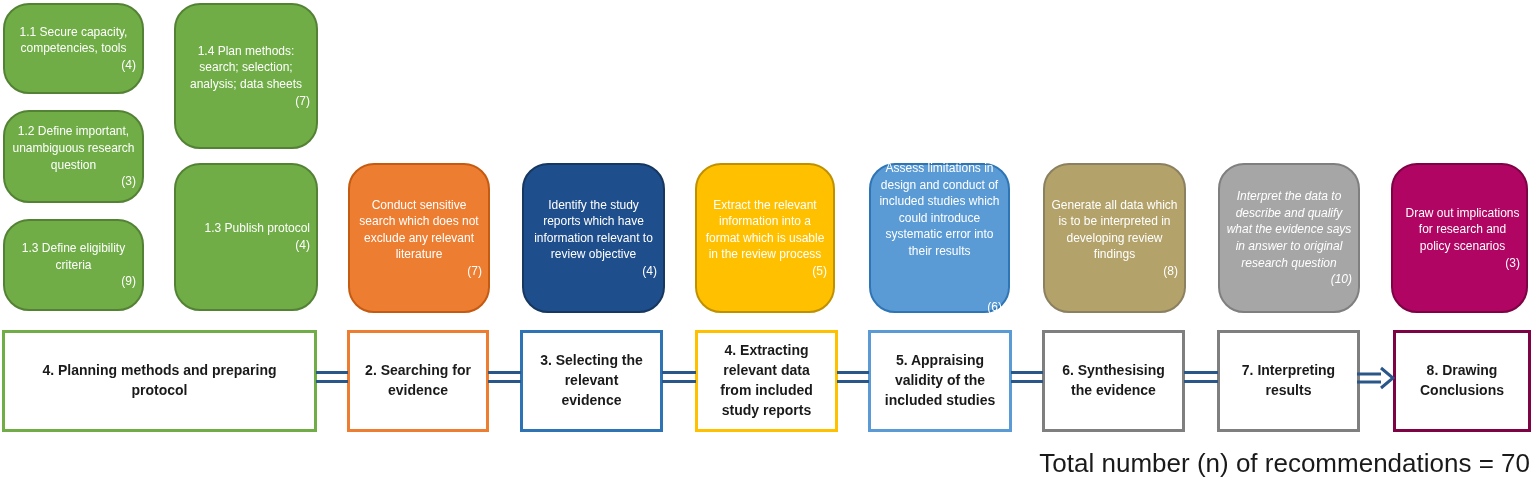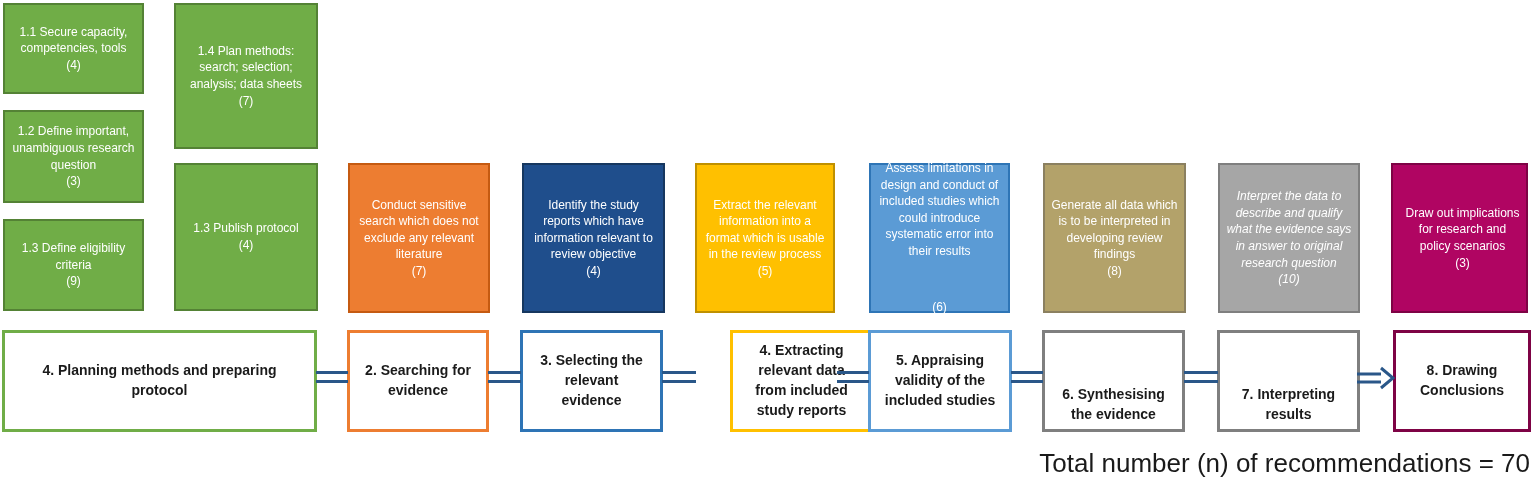--- a/index.html
+++ b/index.html
@@ -13,27 +13,28 @@
     width: 1536px;
     height: 488px;
     background: #ffffff;
     overflow: hidden;
   }
   .box {
     position: absolute;
     box-sizing: border-box;
     display: flex;
     flex-direction: column;
-    align-items: center;
+    align-items: flex-end;
     justify-content: center;
     text-align: center;
     color: #ffffff;
     font-size: 12px;
     line-height: 1.38;
     padding: 4px 6px;
+    border-radius: 26px;
   }
   .box .line { display: block; }
   
   .c-green   { background: var(--green);   border: 2px solid var(--green-border); }
   .c-orange  { background: var(--orange);  border: 2px solid var(--orange-border); }
   .c-navy    { background: var(--navy);    border: 2px solid var(--navy-border); }
   .c-gold    { background: var(--gold);    border: 2px solid var(--gold-border); }
   .c-blue    { background: var(--blue);    border: 2px solid var(--blue-border); gap: 40px; }
   .c-tan     { background: var(--tan);     border: 2px solid var(--tan-border); }
   .c-gray    { background: var(--gray);    border: 2px solid var(--gray-border); font-style: italic; }
@@ -50,23 +51,23 @@
     background: #ffffff;
     color: var(--text-dark);
     font-weight: bold;
     font-size: 14px;
     line-height: 1.42;
     padding: 4px 10px;
   }
   .sb-green   { border: 3px solid var(--green); }
   .sb-orange  { border: 3px solid var(--orange); }
   .sb-bluemid { border: 3px solid var(--blue-mid); }
-  .sb-gold    { border: 3px solid var(--gold); margin-left: 35px; }
+  .sb-gold    { border: 3px solid var(--gold); }
   .sb-blue    { border: 3px solid var(--blue); }
-  .sb-gray    { border: 3px solid var(--gray-border); justify-content: flex-end; }
+  .sb-gray    { border: 3px solid var(--gray-border); }
   .sb-magenta { border: 3px solid var(--magenta-border); }
   .stage .inner { display: block; }
   .w240 { max-width: 240px; }
   .w104 { max-width: 104px; }
   .w122 { max-width: 122px; }
   
   .connector {
     position: absolute;
     top: 371px;
     height: 6px;

